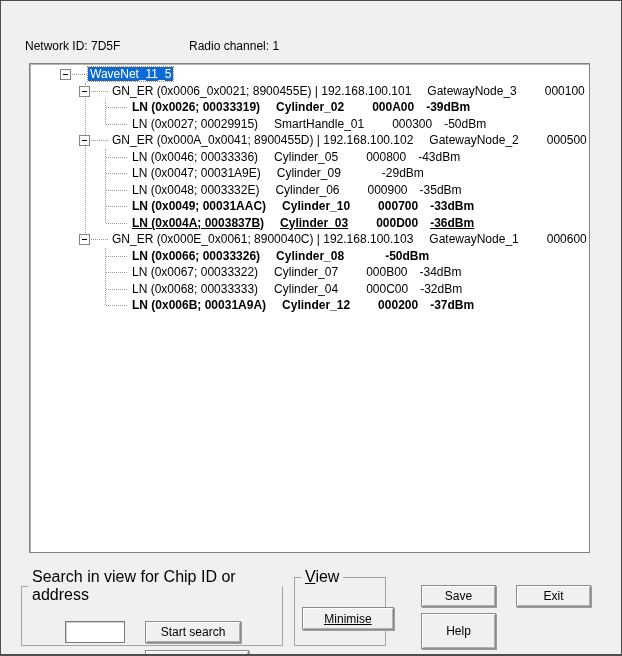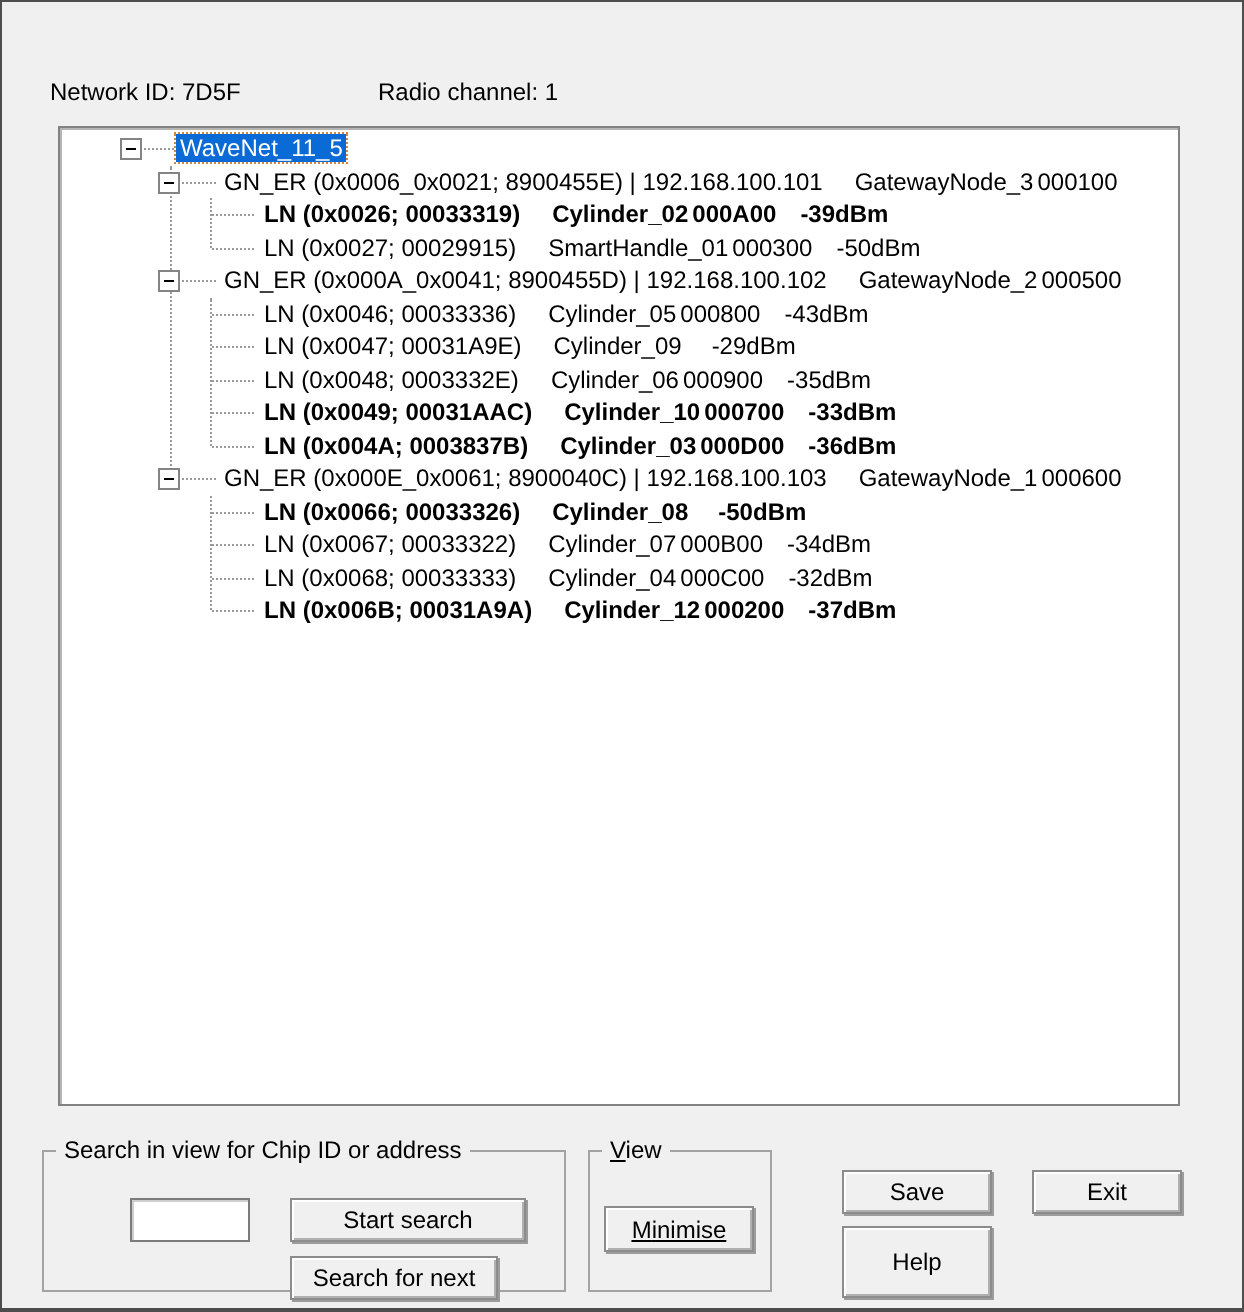--- a/index.html
+++ b/index.html
@@ -31,41 +31,41 @@
   }
   .vline{position:absolute;width:0;border-left:1px dotted #9a9a9a;}
   .trow{position:absolute;left:0;right:0;height:16px;}
   .hstub{position:absolute;top:8px;height:0;border-top:1px dotted #9a9a9a;}
   .expander{position:absolute;top:3px;width:11px;height:11px;background:#fff;border:1px solid #848484;}
   .expander .minus{position:absolute;left:2px;top:4px;width:5px;height:1px;background:#000;}
   .tlabel{position:absolute;top:1px;line-height:14px;white-space:nowrap;padding:0 2px;}
   .tlabel.bold{font-weight:bold;}
   .tlabel.selected{color:#fff;outline:1px dotted #d4863c;}
   .p-name{margin-left:16px;}
-  .p-addr{margin-left:2px;display:inline-block;min-width:1px;}
+  .p-addr{margin-left:28px;display:inline-block;min-width:1px;}
   .p-sig{margin-left:12px;}
   
   fieldset.group{position:absolute;margin:0;padding:0;border:1px solid #a3a3a3;background:transparent;}
-  fieldset.group legend{margin-left:6px;padding:0 4px;font-size:12px;}
+  fieldset.group legend{margin-left:6px;padding:0 4px;font-size:16px;}
   .search-group{left:20px;top:567px;width:262px;height:78px;}
   .view-group{left:293px;top:567px;width:92px;height:78px;}
   .btn{
     position:absolute;font-family:"Liberation Sans",sans-serif;font-size:12px;color:#000;
     background:#f0f0f0;border:1px solid #8c8c8c;
     box-shadow:inset 1px 1px 0 #ffffff, inset -1px -1px 0 #b0b0b0, 1px 1px 0 #9c9c9c;
     padding:0;line-height:20px;cursor:default;
   }
   .search-input{
     position:absolute;left:43px;top:17px;width:60px;height:22px;border:1px solid #7b7b7b;
     box-shadow:inset 1px 1px 0 rgba(64,64,64,.25);background:#fff;
     font-family:"Liberation Sans",sans-serif;font-size:12px;padding:0 3px;
   }
-  .btn-start{left:123px;top:17px;width:118px;height:22px;}
+  .btn-start{left:123px;top:17px;width:96px;height:22px;}
   .btn-next{left:123px;top:46px;width:104px;height:22px;}
-  .btn-minimise{left:7px;top:21px;width:75px;height:23px;text-decoration:underline;}
+  .btn-minimise{left:7px;top:21px;width:92px;height:23px;text-decoration:underline;}
   .btn-maximise{left:7px;top:49px;width:75px;height:23px;}
   .btn-save{left:420px;top:584px;width:75px;height:22px;}
   .btn-exit{left:515px;top:584px;width:75px;height:22px;}
   .btn-help{left:420px;top:612px;width:75px;height:36px;}
 </style>
 </head>
 <body>
 
 <div class="window">
 
@@ -118,21 +118,21 @@
       <div class="trow" style="top: 117.5px; text-decoration: underline;">
         <div class="hstub" style="left: 76px; width: 21px;"></div>
         <span class="tlabel" style="left: 100px;"><span class="p-id">LN (0x0048; 0003332E)</span><span class="p-name">Cylinder_06</span><span class="p-addr">000900</span><span class="p-sig">-35dBm</span></span>
       </div>
       <div class="trow" style="top: 134px;">
         <div class="hstub" style="left: 76px; width: 21px;"></div>
         <span class="tlabel bold" style="left: 100px;"><span class="p-id">LN (0x0049; 00031AAC)</span><span class="p-name">Cylinder_10</span><span class="p-addr">000700</span><span class="p-sig">-33dBm</span></span>
       </div>
       <div class="trow" style="top: 150.5px;">
         <div class="hstub" style="left: 76px; width: 21px;"></div>
-        <span class="tlabel bold" style="left: 100px;"><span class="p-id">LN (0x004A; 0003837B)</span><span class="p-name">Cylinder_03</span><span class="p-addr">000D00</span><span class="p-sig">-36dBm</span></span>
+        <span class="tlabel bold" style="left: 100px; text-decoration: underline;"><span class="p-id">LN (0x004A; 0003837B)</span><span class="p-name">Cylinder_03</span><span class="p-addr">000D00</span><span class="p-sig">-36dBm</span></span>
       </div>
       <div class="trow" style="top: 167px;">
         <div class="hstub" style="left: 61px; width: 17px;"></div>
         <div class="expander" style="left: 49px;">
           <div class="minus"></div>
         </div>
         <span class="tlabel" style="left: 80px;"><span class="p-id">GN_ER (0x000E_0x0061; 8900040C) | 192.168.100.103</span><span class="p-name">GatewayNode_1</span><span class="p-addr">000600</span></span>
       </div>
       <div class="trow" style="top: 183.5px;">
         <div class="hstub" style="left: 76px; width: 21px;"></div>

